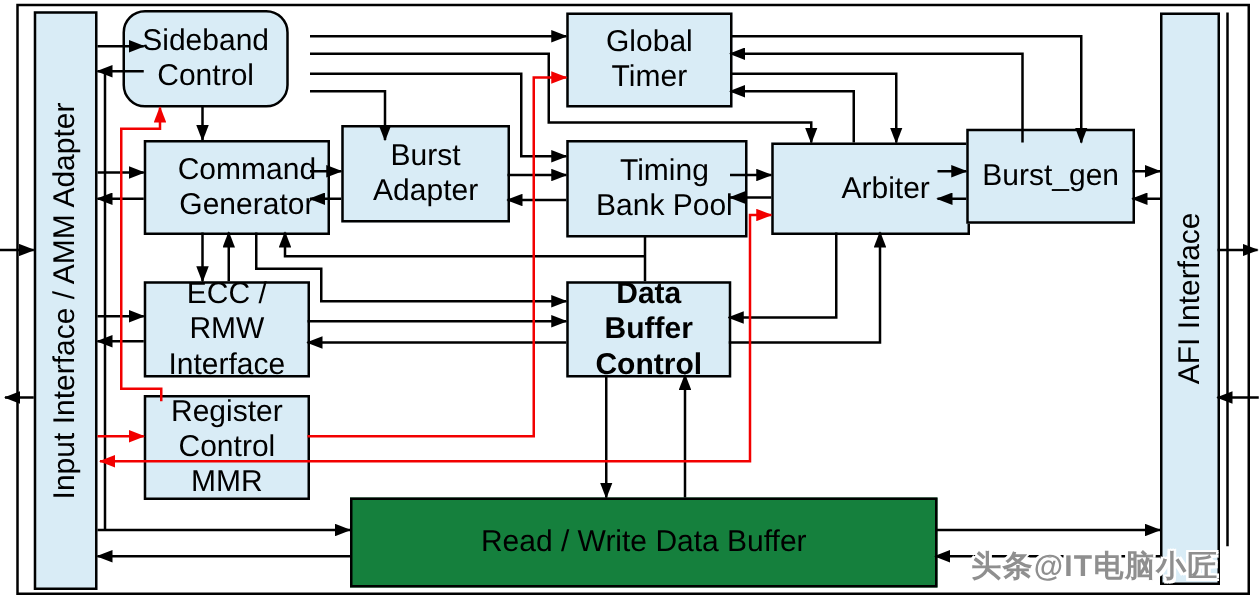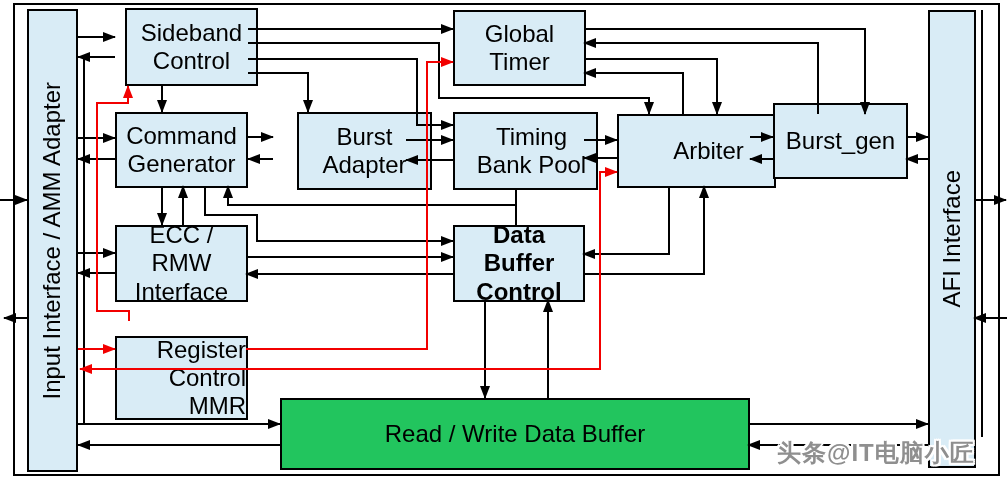--- a/index.html
+++ b/index.html
@@ -12,32 +12,32 @@
   }
   .outer-border{
     position:absolute; left:13px; top:3px; width:983px; height:469px;
     border:2px solid var(--black); background:transparent;
   }
   .block{
     position:absolute; background:var(--fill); border:2px solid var(--black);
     display:flex; align-items:center; justify-content:center; text-align:center;
     font-size:24px; line-height:1.18; color:#000; white-space:pre-line;
   }
-  .block.white{ background:#22c55e;text-align:right; }
+  .block.white{ background:#15803d;text-align:right; }
   .vtext{
     writing-mode:vertical-rl; transform:rotate(180deg);
     letter-spacing:0px; white-space:nowrap;
   }
   
   .b-input    { left:27px;  top:9px;   width:47px;  height:459px; }
-  .b-sideband { left:125px; top:8px;   width:129px; height:74px;  }
-  .b-cmdgen   { left:115px; top:112px; width:129px; height:72px;  }
+  .b-sideband { left:98px; top:8px;   width:129px; height:74px;border-radius:18px;  }
+  .b-cmdgen   { left:115px; top:112px; width:129px; height:72px;padding-left:16px;  }
   .b-ecc      { left:115px; top:225px; width:129px; height:73px;  }
-  .b-regctl   { left:115px; top:336px; width:129px; height:80px;text-align:right;  }
-  .b-burstad  { left:273px; top:112px; width:131px; height:74px;margin-left:24px;  }
+  .b-regctl   { left:115px; top:316px; width:129px; height:80px;  }
+  .b-burstad  { left:273px; top:100px; width:131px; height:74px;  }
   .b-gtimer   { left:453px; top:10px;  width:129px; height:72px;  }
   .b-tbp      { left:453px; top:112px; width:129px; height:74px;padding-left:12px;  }
   .b-dbc      { left:453px; top:225px; width:128px; height:73px;font-weight:bold;  }
   .b-arbiter  { left:617px; top:114px; width:131px; height:70px;padding-left:24px;  }
   .b-burstgen { left:773px; top:103px; width:131px; height:72px;  }
   .b-afi      { left:928px; top:10px;  width:44px;  height:454px; }
   .b-rwbuf    { left:280px; top:398px; width:466px; height:68px;  }
 
   .wiring{ position:absolute; left:0; top:0; width:1008px; height:484px; pointer-events:none; }
   .wire{ fill:none; stroke-width:2px; }

